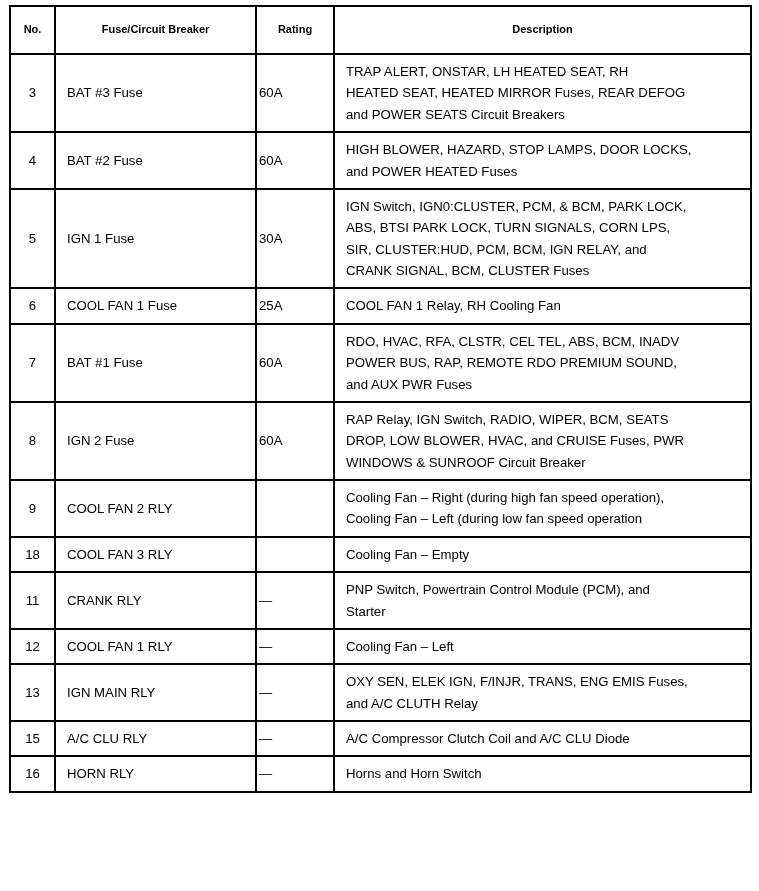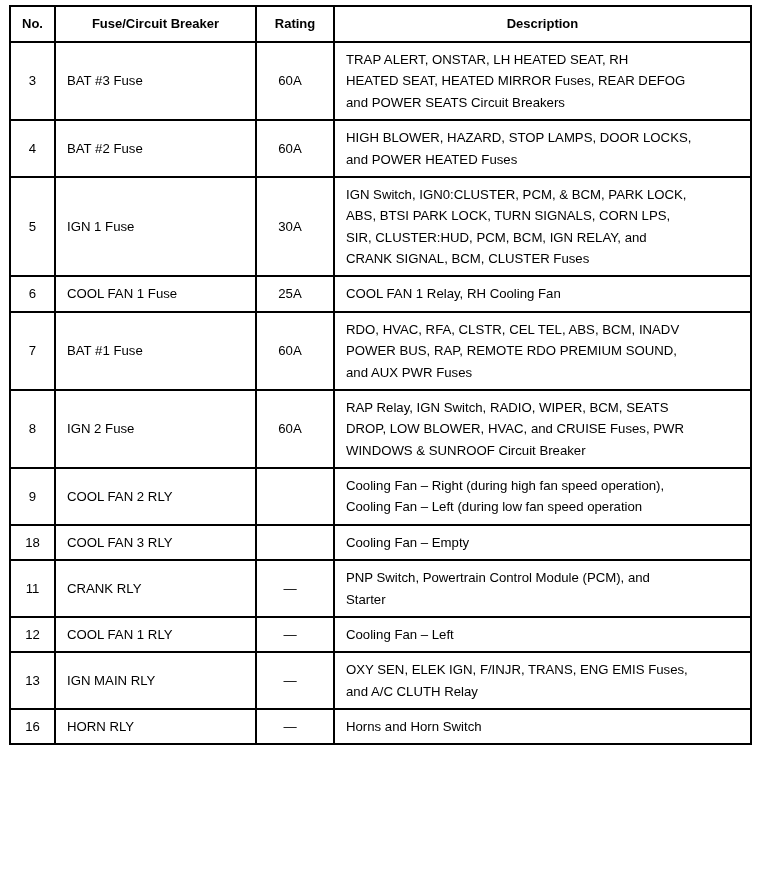--- a/index.html
+++ b/index.html
@@ -40,36 +40,36 @@
     border: 2px solid #000000;
     vertical-align: middle;
     font-size: 13.2px;
     line-height: 1.62;
     padding: 6px 9px;
     box-sizing: border-box;
   }
   table.fuse-table thead th {
     font-weight: bold;
     text-align: center;
-    height: 36px;
+    height: 48px;
     padding-top: 4px;
     padding-bottom: 4px;
-    font-size: 13px;
+    font-size: 11px;
   }
   table.fuse-table td.cell-no {
     text-align: center;
     padding-left: 2px;
     padding-right: 2px;
   }
   table.fuse-table td.cell-fuse {
     text-align: left;
     padding-left: 11px;
   }
   table.fuse-table td.cell-rating {
-    text-align: center;
+    text-align: left;
     padding-left: 2px;
     padding-right: 12px;
   }
   table.fuse-table td.cell-desc {
     text-align: left;
     padding-left: 11px;
     padding-right: 6px;
     margin-left: 26px;
   }
   .desc-line { display: block; white-space: nowrap; }
@@ -189,20 +189,28 @@
         <tr>
           <td class="cell-no">13</td>
           <td class="cell-fuse">IGN MAIN RLY</td>
           <td class="cell-rating">—</td>
           <td class="cell-desc">
             <span class="desc-line">OXY SEN, ELEK IGN, F/INJR, TRANS, ENG EMIS Fuses,</span>
             <span class="desc-line">and A/C CLUTH Relay</span>
           </td>
         </tr>
         <tr>
+          <td class="cell-no">15</td>
+          <td class="cell-fuse">A/C CLU RLY</td>
+          <td class="cell-rating">—</td>
+          <td class="cell-desc">
+            <span class="desc-line">A/C Compressor Clutch Coil and A/C CLU Diode</span>
+          </td>
+        </tr>
+        <tr>
           <td class="cell-no">16</td>
           <td class="cell-fuse">HORN RLY</td>
           <td class="cell-rating">—</td>
           <td class="cell-desc">
             <span class="desc-line">Horns and Horn Switch</span>
           </td>
         </tr>
       </tbody>
   </table>
 </div>

